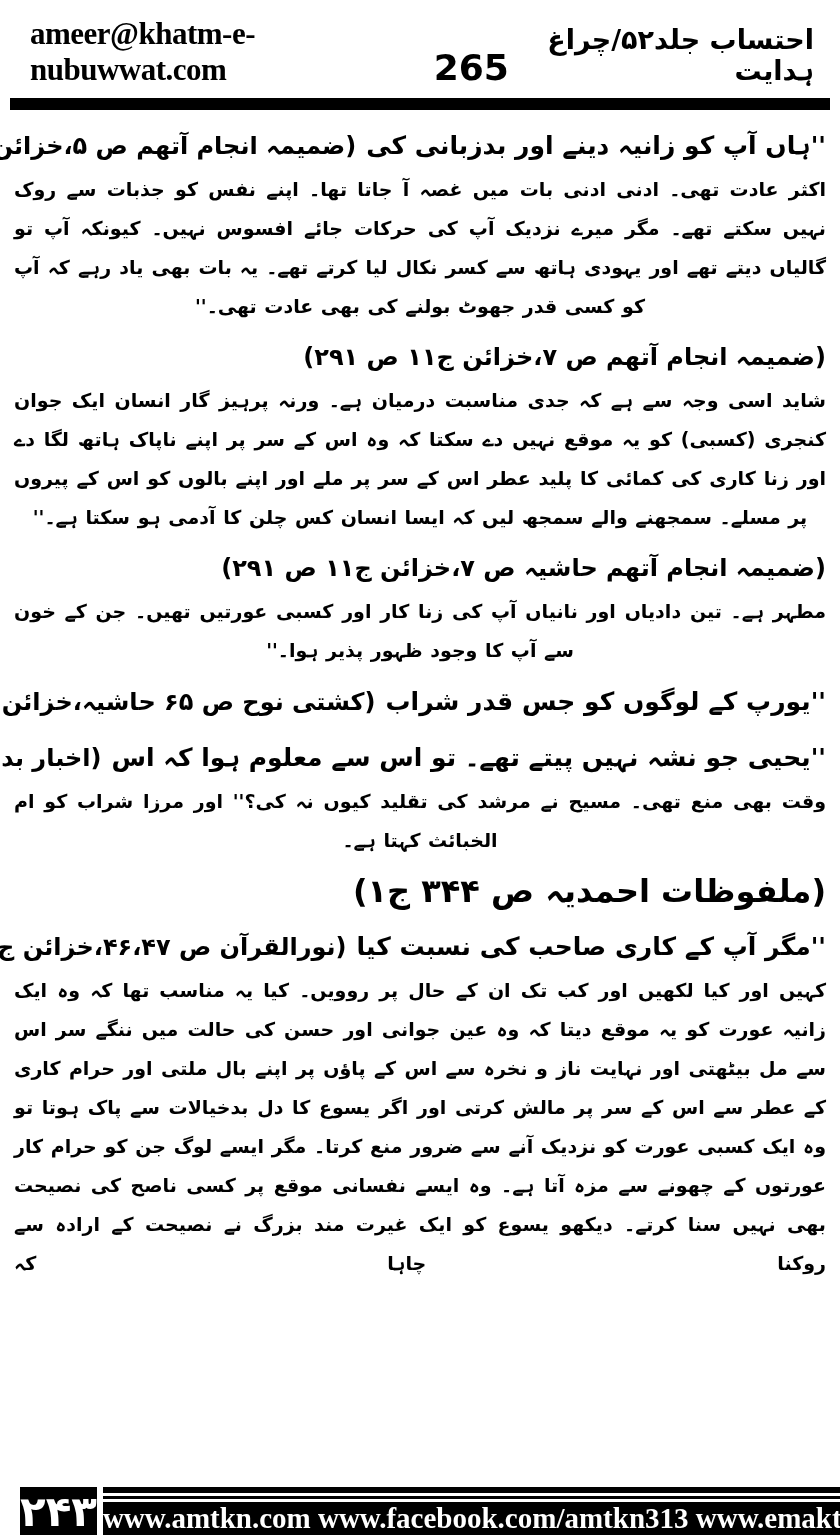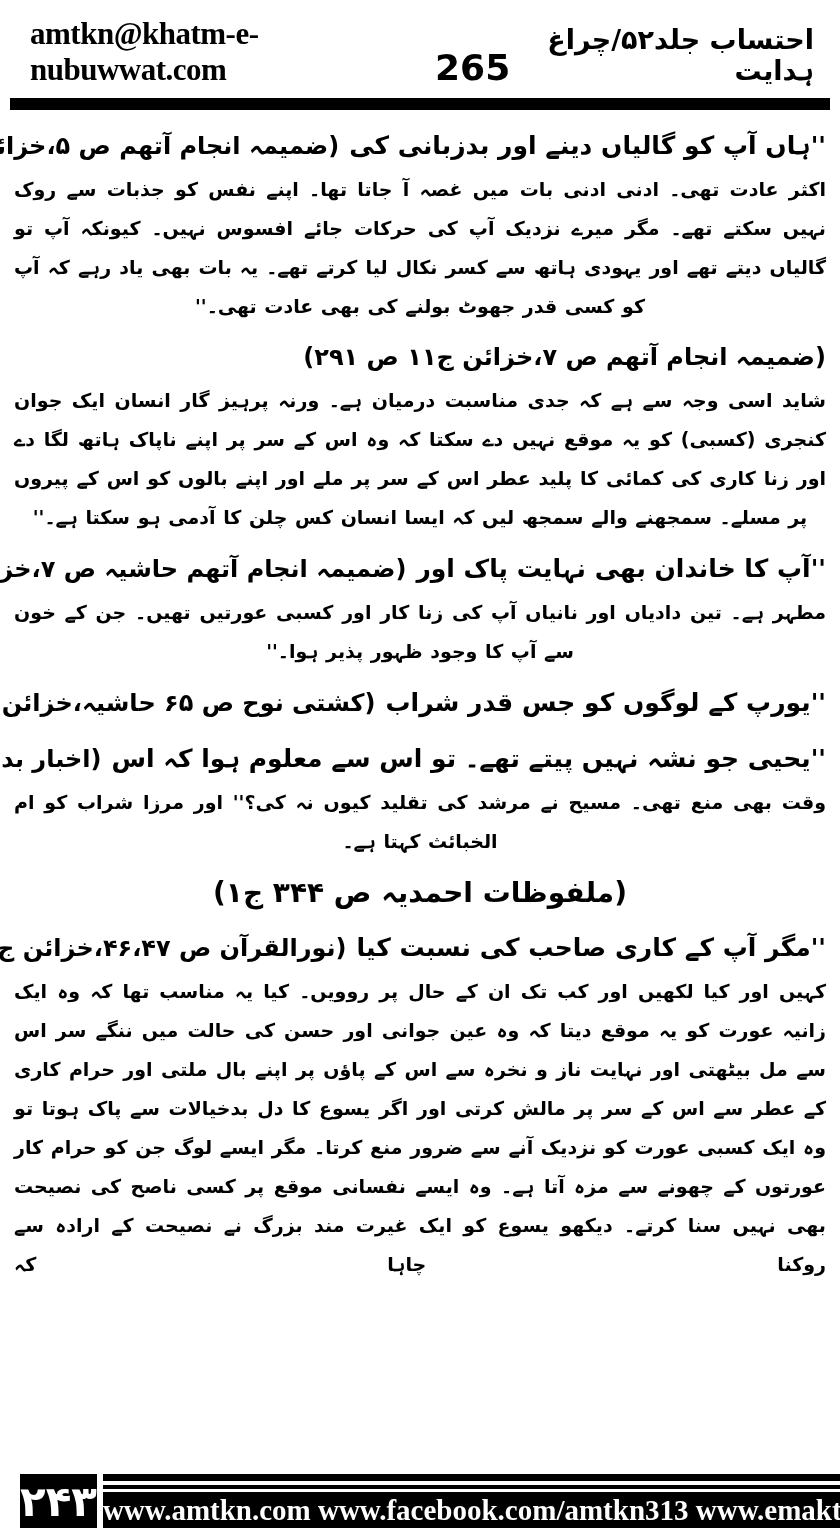--- a/index.html
+++ b/index.html
@@ -13,65 +13,64 @@
   .header-rule{height:12px;background:#000;margin:10px 10px 12px 10px;}
   
   .content{padding:0 14px;height:1392px;overflow:hidden;}
   .cite{margin-bottom:8px;}
   .cite-first{display:flex;direction:rtl;justify-content:flex-start;align-items:baseline;
               gap:10px;font-weight:bold;font-size:25px;line-height:47px;white-space:nowrap;}
   .cite-first .ref{font-size:24px;}
   .cite-body{direction:rtl;text-align:justify;text-align-last:center;font-weight:bold;
              font-size:19px;line-height:39px;word-spacing:1px;}
   .cite-body.no-close{text-align-last:justify;}
-  .cite-alone{direction:rtl;text-align:center;font-weight:bold;font-size:28px;line-height:47px;margin-bottom:8px;}
+  .cite-alone{direction:rtl;text-align:right;font-weight:bold;font-size:32px;line-height:47px;margin-bottom:8px;}
   
-  .footer{position:absolute;left:0;bottom:12px;width:840px;height:54px;display:flex;background:#fff;}
+  .footer{position:absolute;left:0;bottom:5px;width:840px;height:48px;display:flex;background:#fff;}
   .footer-pagenum{width:80px;background:#000;color:#fff;display:flex;align-items:center;justify-content:center;
                   font-size:42px;font-weight:bold;margin-left:20px;direction:rtl;}
   .footer-right{flex:1;display:flex;flex-direction:column;margin-left:6px;}
   .rule-thick{height:7px;background:#000;}
   .gap1{height:4px;background:#fff;}
   .rule-thin{height:4px;background:#000;}
   .gap2{height:3px;background:#fff;}
   .footer-bar{flex:1;background:#000;color:#fff;display:flex;align-items:center;justify-content:center;
               font-family:"Liberation Serif",serif;font-weight:bold;font-size:29px;white-space:nowrap;}
 </style>
 </head>
 <body>
 
 <div class="page">
 
   <div class="header">
-    <span class="email">amtkn@khatm-e-nubuwwat.com</span>
+    <span class="email">ameer@khatm-e-nubuwwat.com</span>
     <span class="pagenum-top">265</span>
     <span class="title-ur">احتساب جلد۵۲/چراغ ہدایت</span>
   </div>
   <div class="header-rule"></div>
 
   <div class="content">
 
     <div class="cite">
       <div class="cite-first">
-        <span>''ہاں آپ کو گالیاں دینے اور بدزبانی کی</span>
+        <span>''ہاں آپ کو زانیہ دینے اور بدزبانی کی</span>
         <span class="ref">(ضمیمہ انجام آتھم ص ۵،خزائن ج۱۱ ص ۲۸۹)</span>
       </div>
       <div class="cite-body">اکثر عادت تھی۔ ادنی ادنی بات میں غصہ آ جاتا تھا۔ اپنے نفس کو جذبات سے روک نہیں سکتے تھے۔ مگر میرے نزدیک آپ کی حرکات جائے افسوس نہیں۔ کیونکہ آپ تو گالیاں دیتے تھے اور یہودی ہاتھ سے کسر نکال لیا کرتے تھے۔ یہ بات بھی یاد رہے کہ آپ کو کسی قدر جھوٹ بولنے کی بھی عادت تھی۔''</div>
     </div>
 
     <div class="cite">
       <div class="cite-first">
         <span class="ref">(ضمیمہ انجام آتھم ص ۷،خزائن ج۱۱ ص ۲۹۱)</span>
       </div>
       <div class="cite-body">شاید اسی وجہ سے ہے کہ جدی مناسبت درمیان ہے۔ ورنہ پرہیز گار انسان ایک جوان کنجری (کسبی) کو یہ موقع نہیں دے سکتا کہ وہ اس کے سر پر اپنے ناپاک ہاتھ لگا دے اور زنا کاری کی کمائی کا پلید عطر اس کے سر پر ملے اور اپنے بالوں کو اس کے پیروں پر مسلے۔ سمجھنے والے سمجھ لیں کہ ایسا انسان کس چلن کا آدمی ہو سکتا ہے۔''</div>
     </div>
 
     <div class="cite">
       <div class="cite-first">
-        <span>''آپ کا خاندان بھی نہایت پاک اور</span>
         <span class="ref">(ضمیمہ انجام آتھم حاشیہ ص ۷،خزائن ج۱۱ ص ۲۹۱)</span>
       </div>
       <div class="cite-body">مطہر ہے۔ تین دادیاں اور نانیاں آپ کی زنا کار اور کسبی عورتیں تھیں۔ جن کے خون سے آپ کا وجود ظہور پذیر ہوا۔''</div>
     </div>
 
     <div class="cite">
       <div class="cite-first">
         <span>''یورپ کے لوگوں کو جس قدر شراب</span>
         <span class="ref">(کشتی نوح ص ۶۵ حاشیہ،خزائن ج۱۹ ص ۷۱اے حاشیہ)</span>
       </div>

